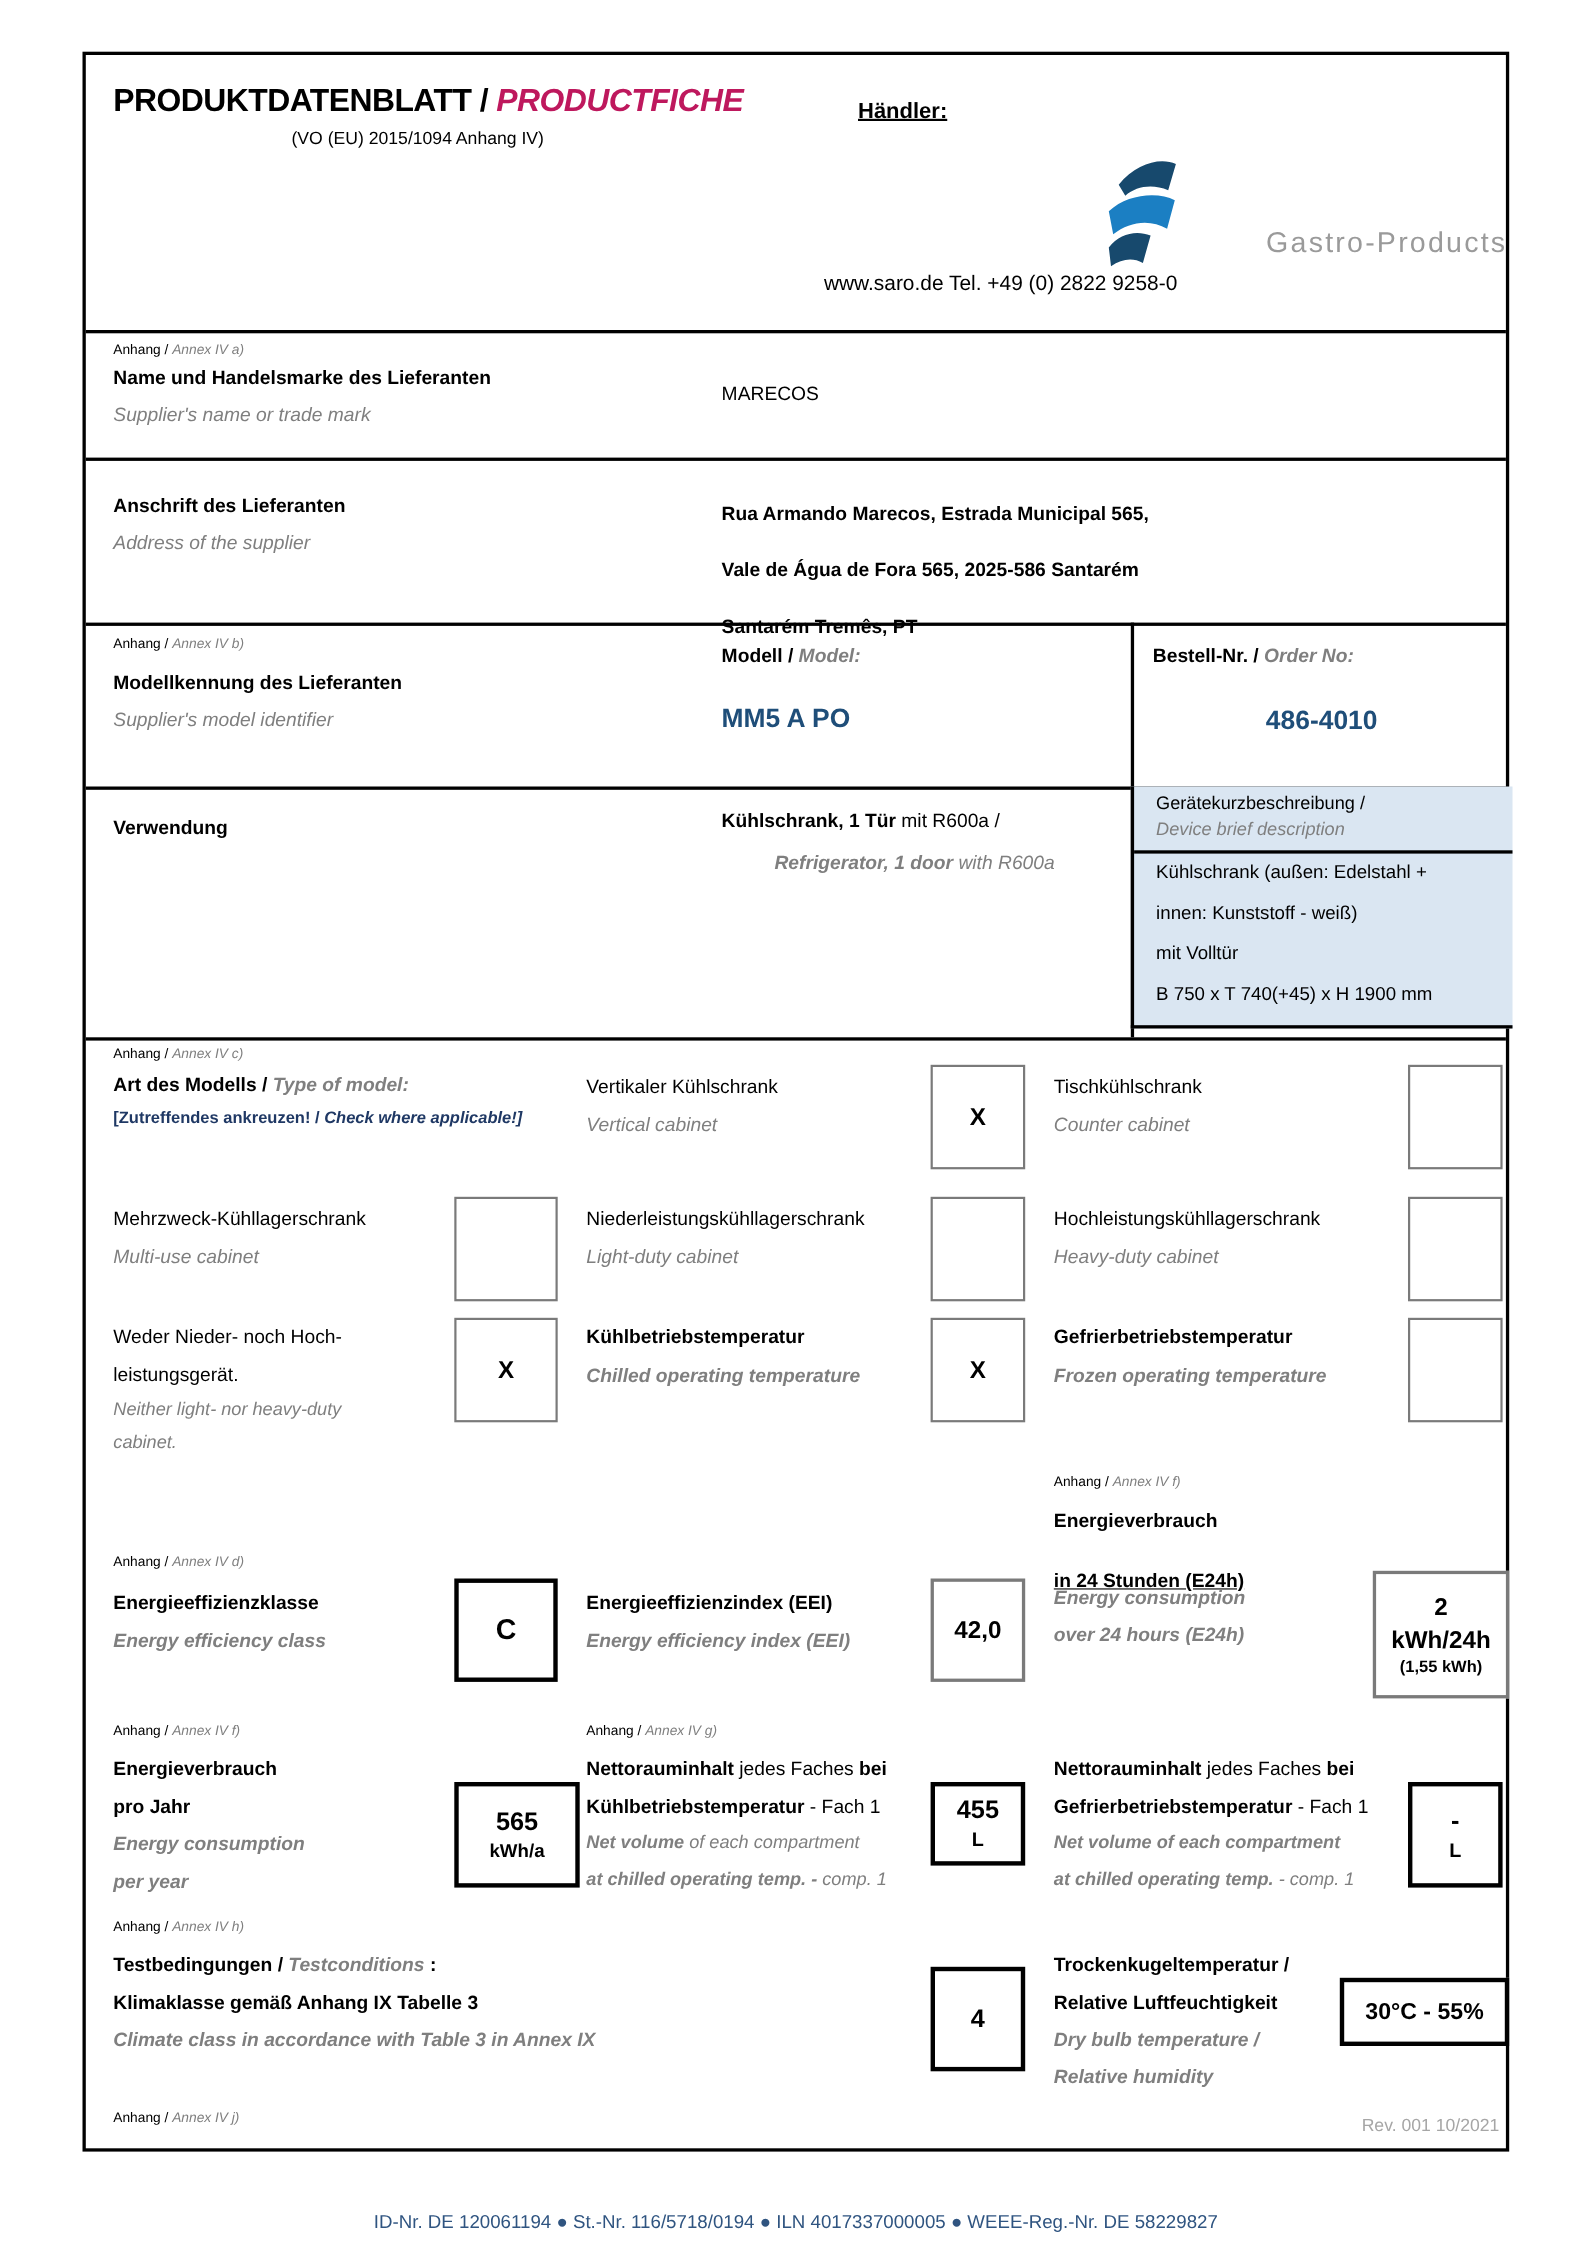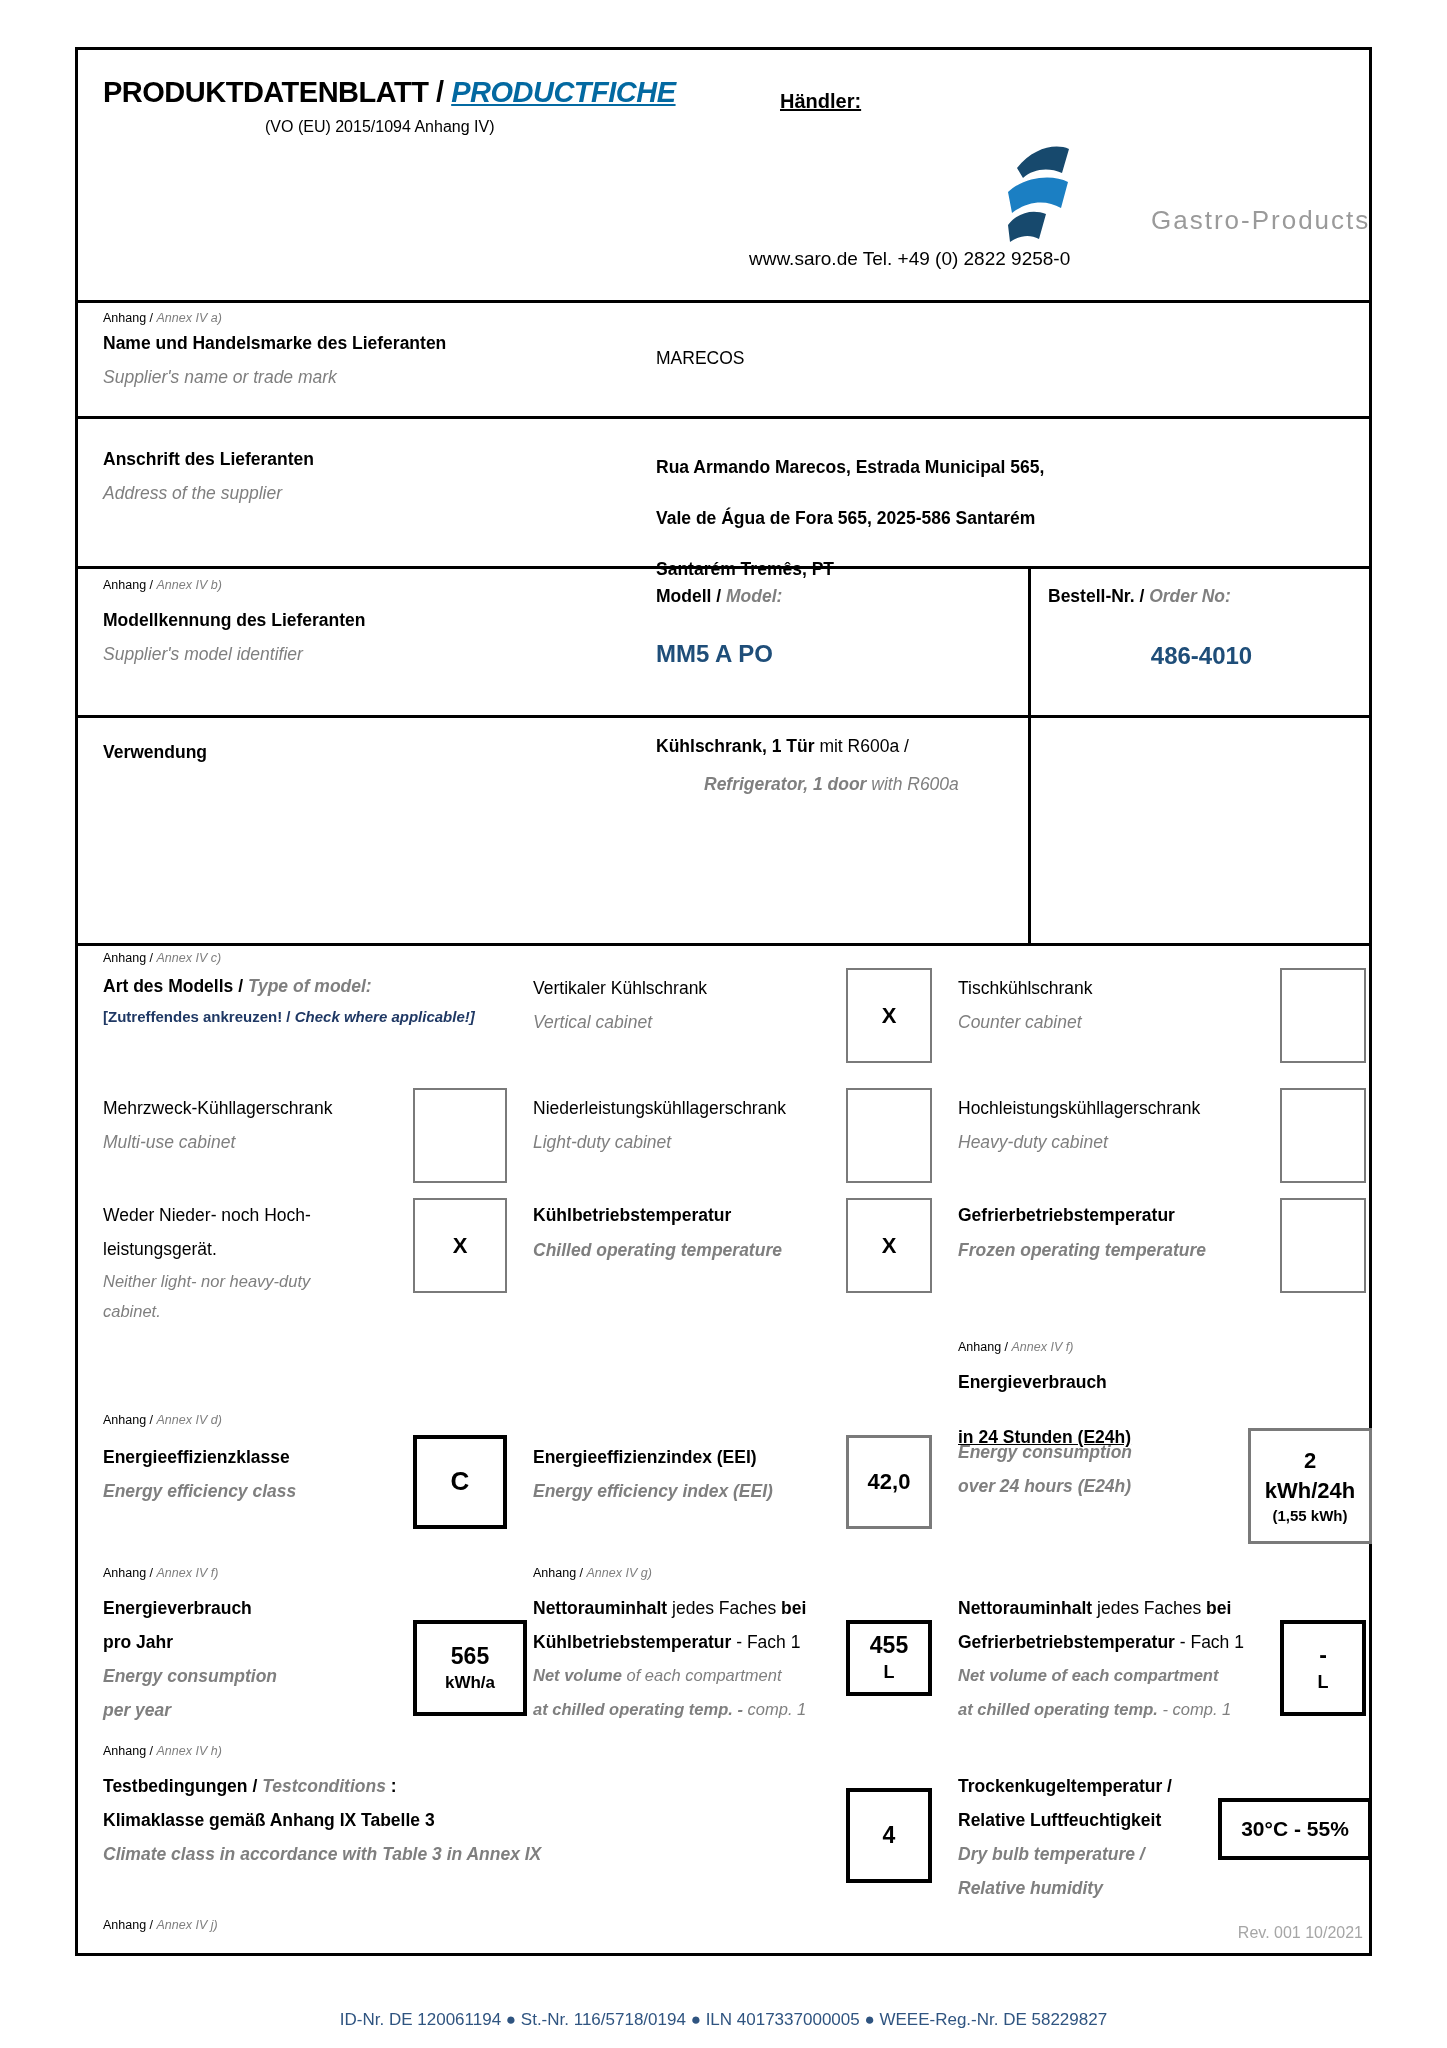--- a/index.html
+++ b/index.html
@@ -10,21 +10,21 @@
   .hline{position:absolute;left:0;width:100%;height:3px;background:#000;}
   .vline{position:absolute;width:3px;background:#000;}
   .t{position:absolute;white-space:nowrap;font-size:17.5px;line-height:1.15;}
   .b{font-weight:bold;}
   .it{font-style:italic;}
   .gy{color:#7f7f7f;}
   .sm{font-size:12.5px;}
   .navy{color:#1f3864;}
   .blue{color:#1f4e79;}
   .title{font-size:29px;font-weight:bold;letter-spacing:-0.5px;}
-  .title .en{color:#0369a1;font-style:italic;text-decoration:underline;}
+  .title .en{color:#be185d;font-style:italic;}
   .haendler{font-size:20px;font-weight:bold;text-decoration:underline;}
   .logo-saro{font-size:100px;font-weight:bold;letter-spacing:-5px;color:#1b7fc3;line-height:1;}
   .logo-tag{font-size:26px;color:#9a9a9a;letter-spacing:2px;}
   .cb{position:absolute;border:2.5px solid #7a7a7a;background:#fff;box-sizing:border-box;
       display:flex;align-items:center;justify-content:center;font-weight:bold;font-size:22px;}
   .vbox{position:absolute;border:4px solid #000;background:#fff;box-sizing:border-box;
         display:flex;flex-direction:column;align-items:center;justify-content:center;
         font-weight:bold;font-size:23px;line-height:1.3;text-align:center;}
   .gbox{position:absolute;border:3px solid #7a7a7a;background:#fff;box-sizing:border-box;
         display:flex;flex-direction:column;align-items:center;justify-content:center;
@@ -82,20 +82,29 @@
     <div class="t" style="left:578px;top:536px;"><span class="b">Modell / </span><span class="b it gy">Model:</span></div>
     <div class="t b blue" style="left:578px;top:590px;font-size:24px;">MM5 A PO</div>
     <div class="t" style="left:970px;top:536px;"><span class="b">Bestell-Nr. / </span><span class="b it gy">Order No:</span></div>
     <div class="t b blue" style="left:953px;top:592px;width:341px;text-align:center;font-size:24px;">486-4010</div>
 
     <div class="hline" style="top:665px;"></div>
     <div class="t b" style="left:25px;top:692px;">Verwendung</div>
     <div class="t" style="left:578px;top:686px;"><span class="b">Kühlschrank, 1 Tür</span><span> mit R600a /</span></div>
     <div class="t gy" style="left:578px;top:724px;margin-left:48px;"><span class="b it">Refrigerator, 1 door</span><span class="it">  with R600a</span></div>
 
+    <div class="bluebox">
+      <div class="hdr">Gerätekurzbeschreibung /</div>
+      <div class="hdr2 it gy">Device brief description</div>
+      <div class="div"></div>
+      <div class="bb-line" style="top:68px;">Kühlschrank (außen: Edelstahl +</div>
+      <div class="bb-line" style="top:105px;">innen: Kunststoff - weiß)</div>
+      <div class="bb-line" style="top:142px;">mit Volltür</div>
+      <div class="bb-line" style="top:179px;">B 750 x T 740(+45) x H 1900 mm</div>
+    </div>
 
     <div class="hline" style="top:893px;"></div>
 
     <div class="t sm" style="left:25px;top:901px;"><span>Anhang / </span><span class="gy it">Annex IV c)</span></div>
     <div class="t" style="left:25px;top:926px;"><span class="b">Art des Modells / </span><span class="b it gy">Type of model:</span></div>
     <div class="t small-note navy" style="left:25px;top:958px;"><span class="b">[Zutreffendes ankreuzen! / </span><span class="b it">Check where applicable!]</span></div>
 
     <div class="t" style="left:455px;top:928px;">Vertikaler Kühlschrank</div>
     <div class="t it gy" style="left:455px;top:962px;">Vertical cabinet</div>
     <div class="cb" style="left:768px;top:918px;width:86px;height:95px;">

